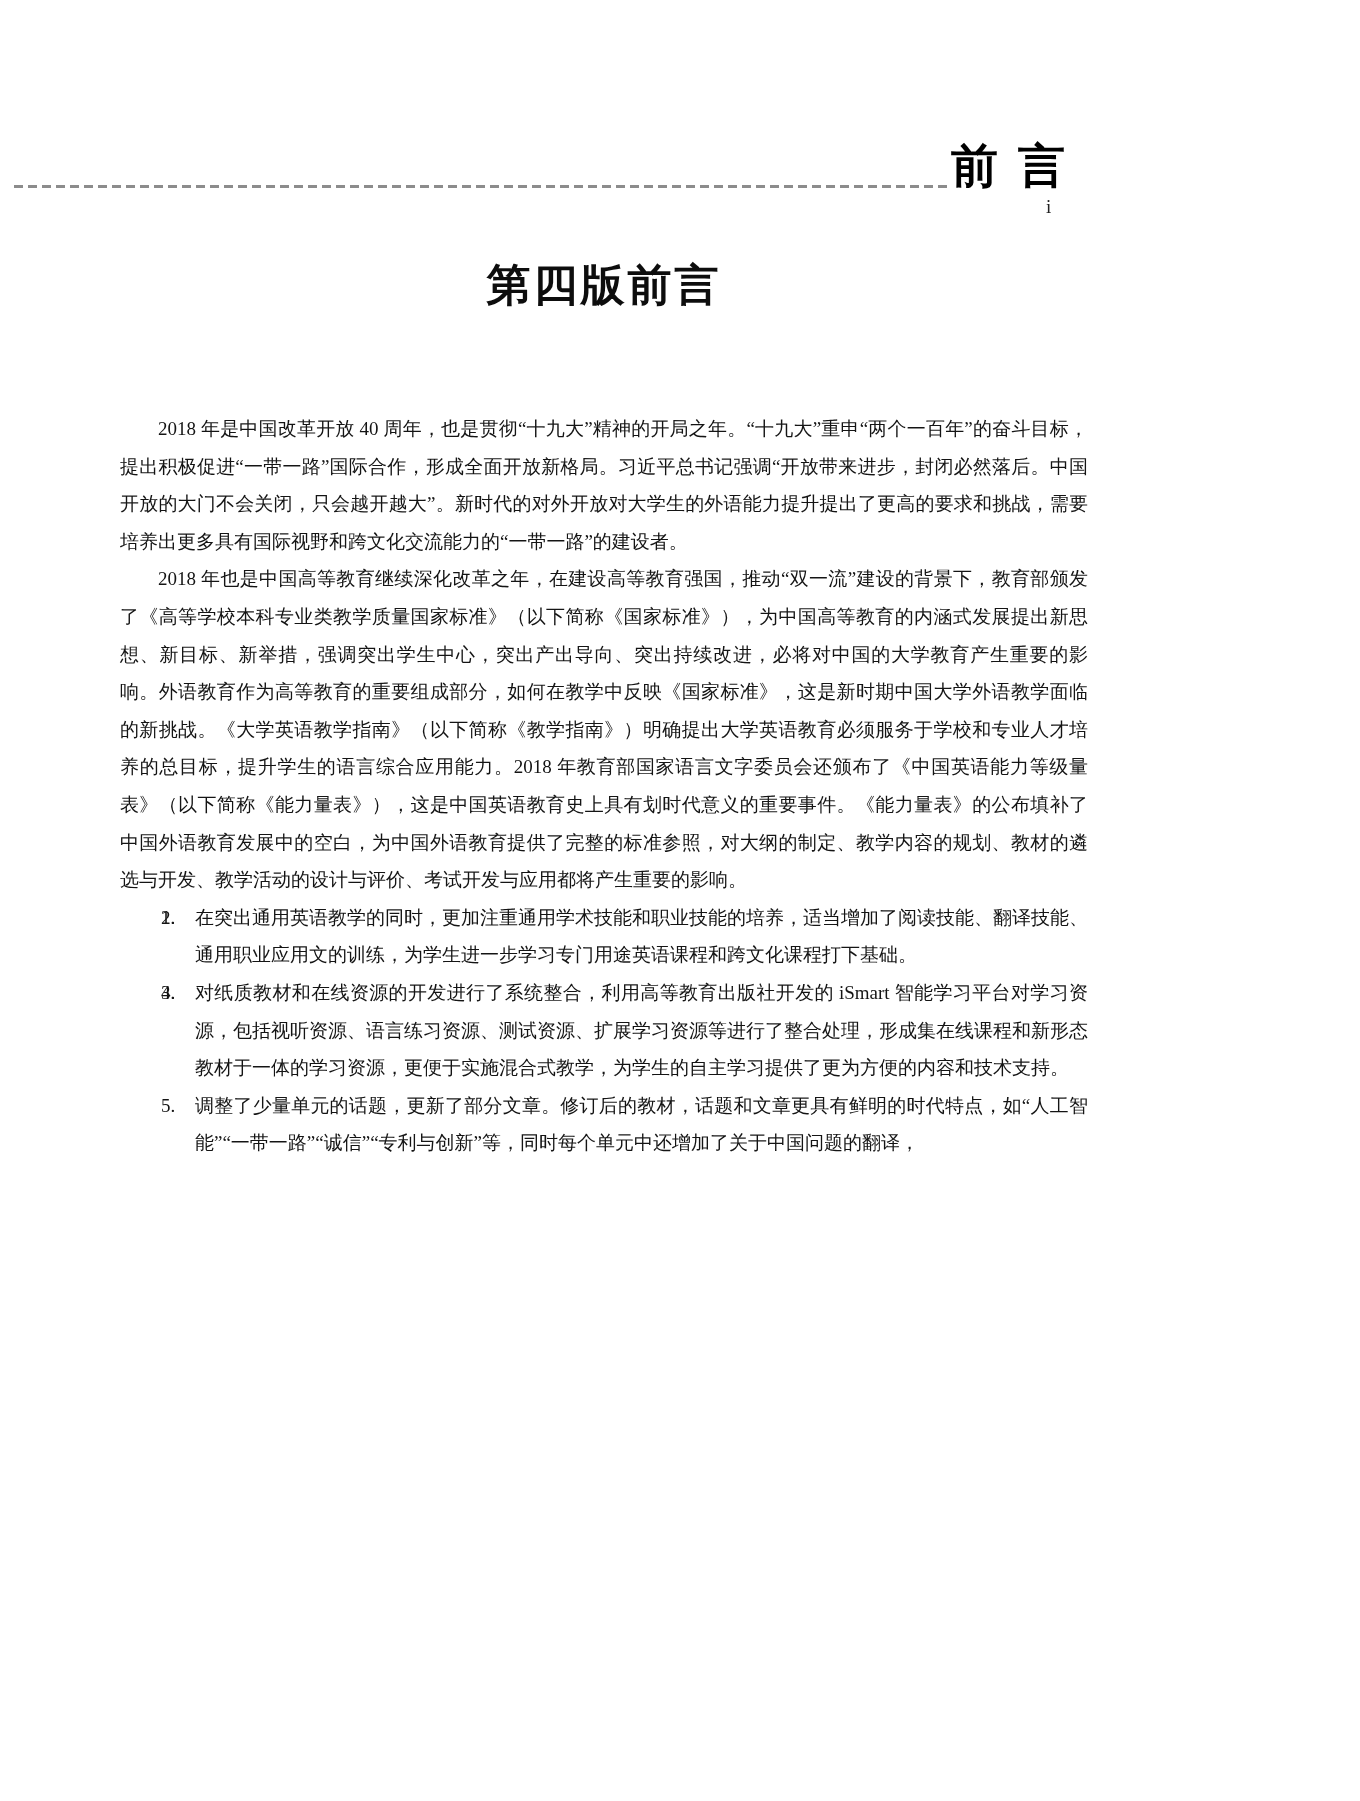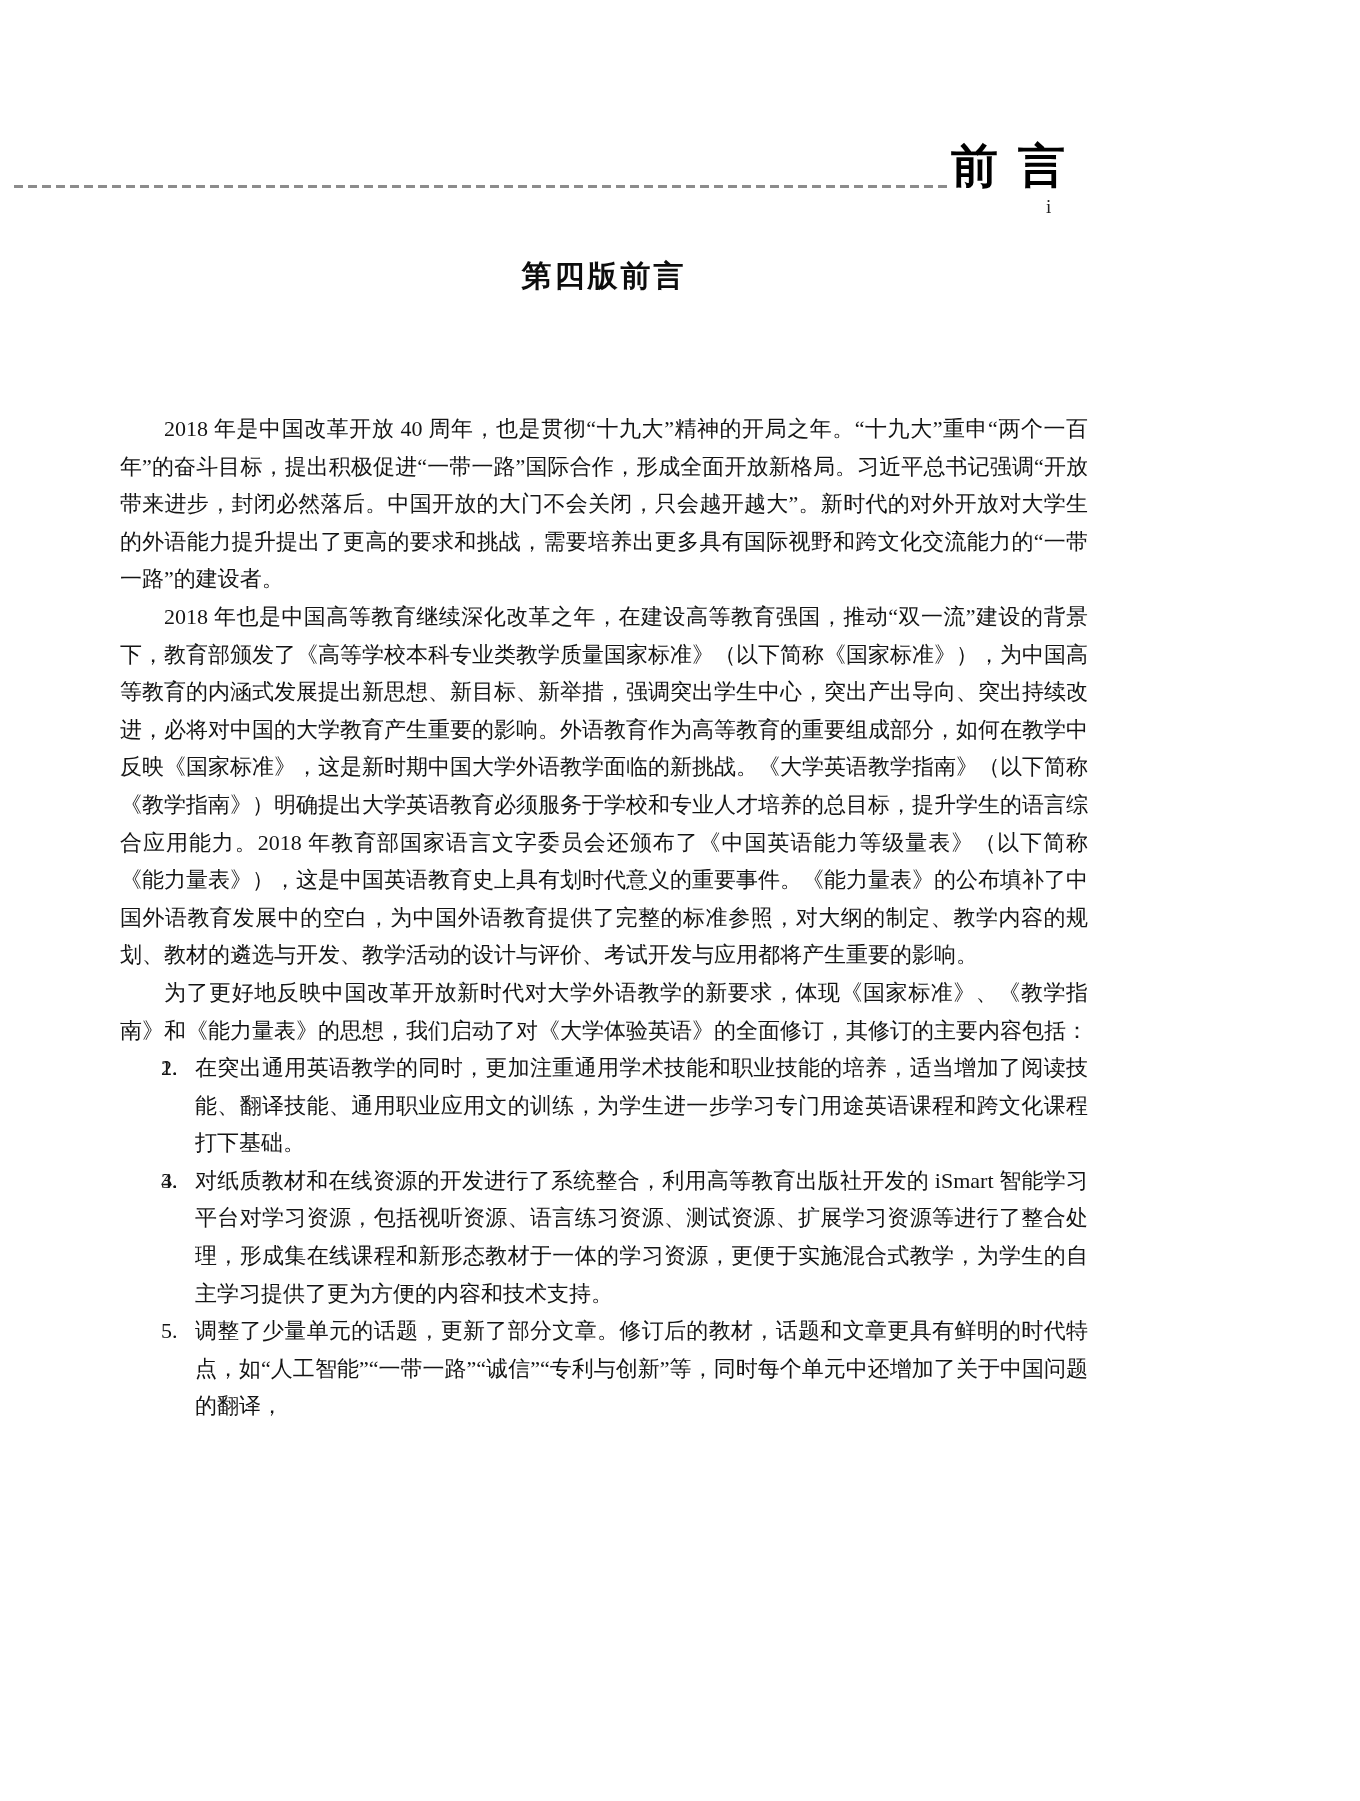--- a/index.html
+++ b/index.html
@@ -25,28 +25,28 @@
     color:#000; display:flex; gap:20px; white-space:nowrap;
   }
   .page-number {
     position:absolute; top:196px; left:1046px;
     font-size:19px; color:#222;
   }
 
   
   .doc-title {
     position:absolute; top:256px; left:120px; width:968px;
-    text-align:center; font-size:30px; font-weight:bold;
+    text-align:center; font-size:44px; font-weight:bold;
     letter-spacing:3px; color:#0d0d0d;
   }
 
   
   .doc-body {
     position:absolute; top:410px; left:120px; width:968px;
-    font-size:22px; line-height:37.6px;
+    font-size:19px; line-height:37.6px;
     text-align:justify; text-justify:inter-ideograph;
     color:#141414;
   }
   p.para { margin:0; text-indent:2em; }
 
   .list { margin:0; }
   .list-item { position:relative; padding-left:75px; }
   .list-item .num { position:absolute; left:41px; top:0; width:30px; }
 </style>
 </head>
@@ -61,21 +61,20 @@
     <span>言</span>
   </div>
 
   <div class="page-number">i</div>
 
   <div class="doc-title">第四版前言</div>
 
   <div class="doc-body">
     <p class="para">2018 年是中国改革开放 40 周年，也是贯彻“十九大”精神的开局之年。“十九大”重申“两个一百年”的奋斗目标，提出积极促进“一带一路”国际合作，形成全面开放新格局。习近平总书记强调“开放带来进步，封闭必然落后。中国开放的大门不会关闭，只会越开越大”。新时代的对外开放对大学生的外语能力提升提出了更高的要求和挑战，需要培养出更多具有国际视野和跨文化交流能力的“一带一路”的建设者。</p>
     <p class="para">2018 年也是中国高等教育继续深化改革之年，在建设高等教育强国，推动“双一流”建设的背景下，教育部颁发了《高等学校本科专业类教学质量国家标准》（以下简称《国家标准》），为中国高等教育的内涵式发展提出新思想、新目标、新举措，强调突出学生中心，突出产出导向、突出持续改进，必将对中国的大学教育产生重要的影响。外语教育作为高等教育的重要组成部分，如何在教学中反映《国家标准》，这是新时期中国大学外语教学面临的新挑战。《大学英语教学指南》（以下简称《教学指南》）明确提出大学英语教育必须服务于学校和专业人才培养的总目标，提升学生的语言综合应用能力。2018 年教育部国家语言文字委员会还颁布了《中国英语能力等级量表》（以下简称《能力量表》），这是中国英语教育史上具有划时代意义的重要事件。《能力量表》的公布填补了中国外语教育发展中的空白，为中国外语教育提供了完整的标准参照，对大纲的制定、教学内容的规划、教材的遴选与开发、教学活动的设计与评价、考试开发与应用都将产生重要的影响。</p>
-    <p class="para">为了更好地反映中国改革开放新时代对大学外语教学的新要求，体现《国家标准》、《教学指南》和《能力量表》的思想，我们启动了对《大学体验英语》的全面修订，其修订的主要内容包括：</p>
 
     <div class="list">
       <div class="list-item">
         <span class="num">1.</span>
       </div>
       <div class="list-item">
         <span class="num">2.</span>
         <span class="text">在突出通用英语教学的同时，更加注重通用学术技能和职业技能的培养，适当增加了阅读技能、翻译技能、通用职业应用文的训练，为学生进一步学习专门用途英语课程和跨文化课程打下基础。</span>
       </div>
       <div class="list-item">

